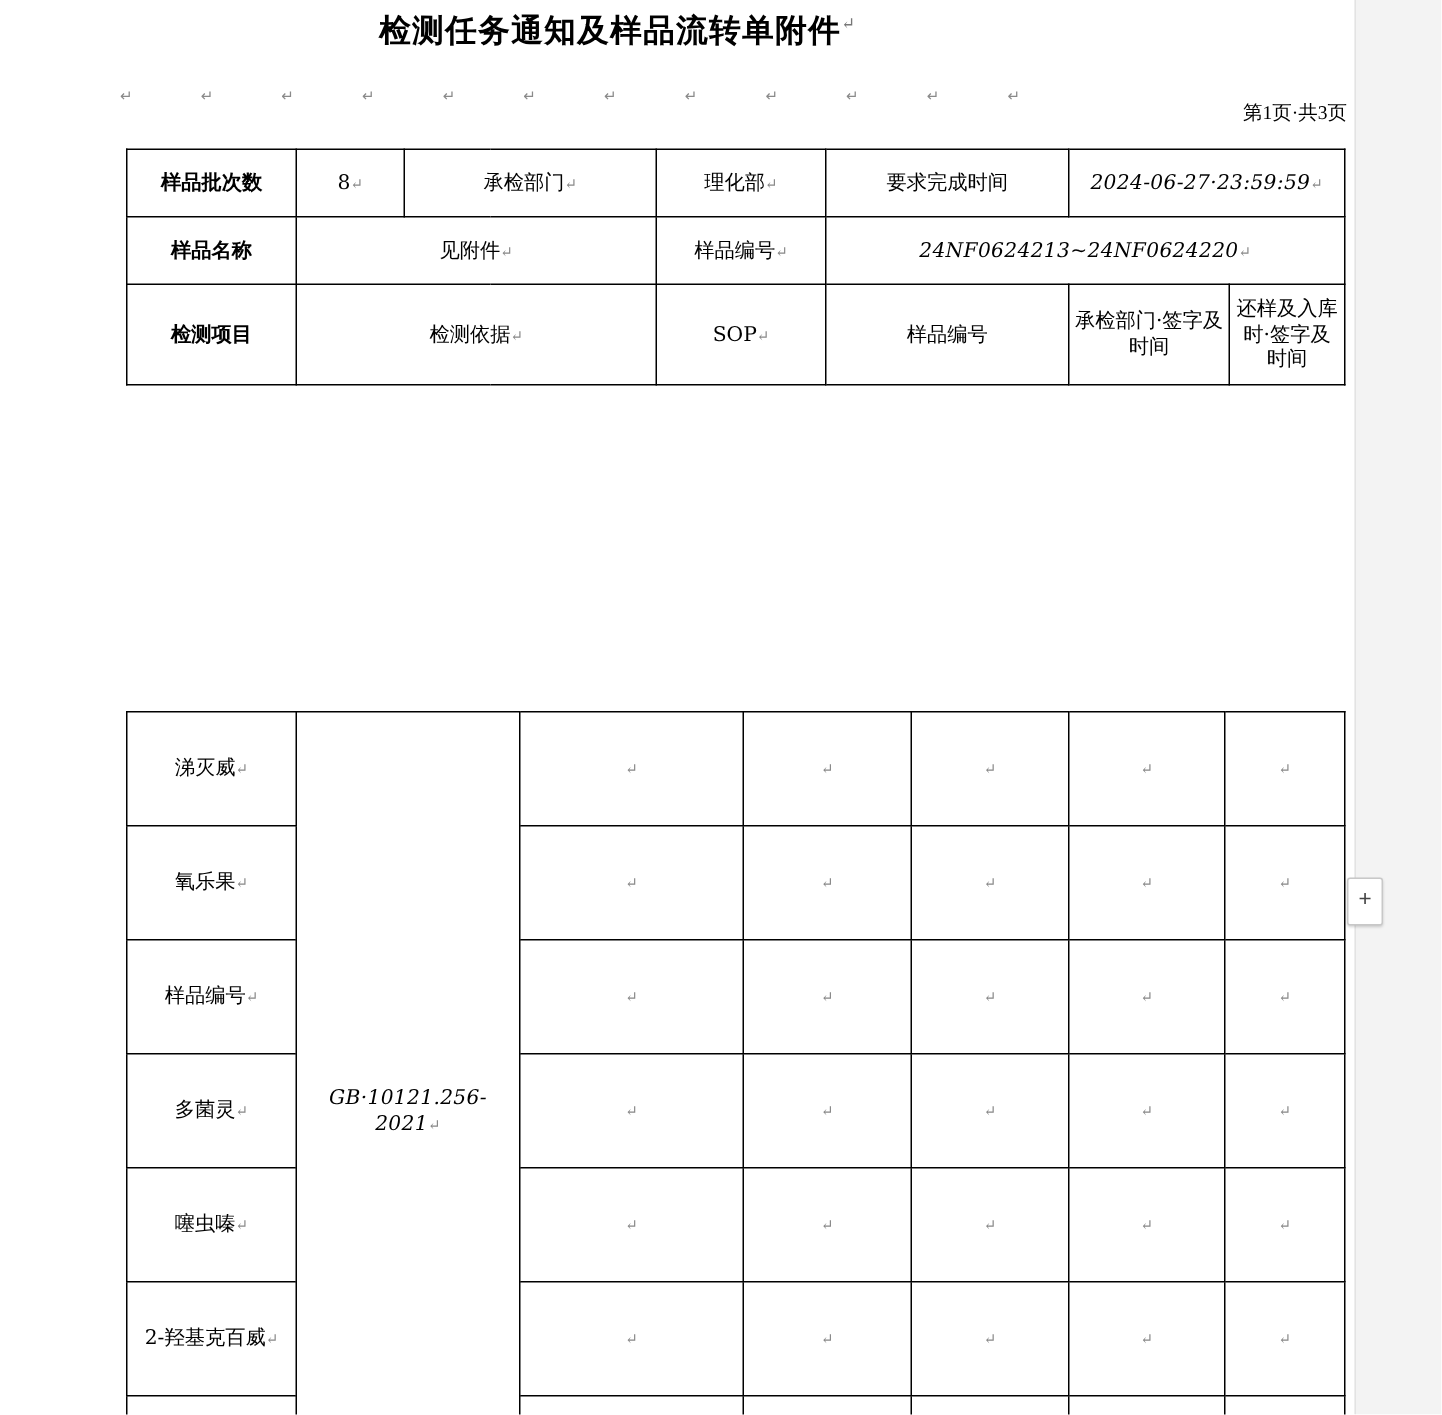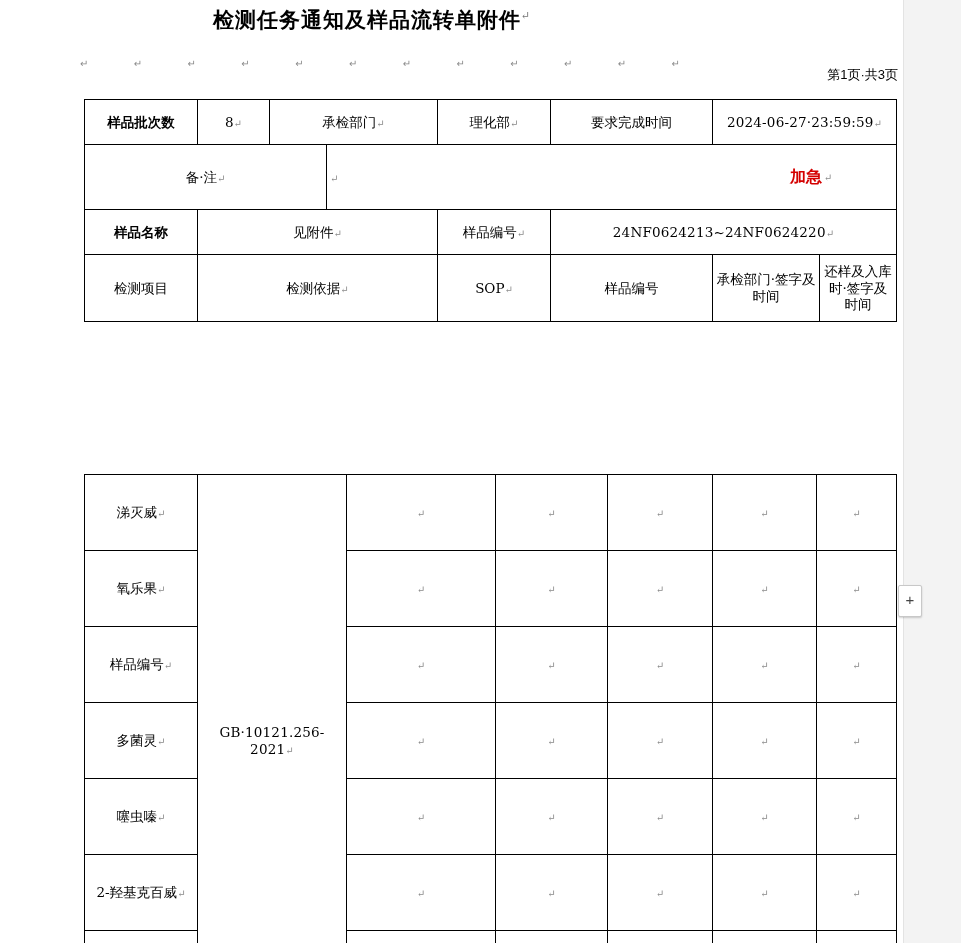--- a/index.html
+++ b/index.html
@@ -33,20 +33,21 @@
   }
   .doc-title {
     position: absolute;
     left: 0; top: 6px;
     width: 744px;
     text-align: center;
     font-size: 21px;
     font-weight: bold;
     letter-spacing: 1px;
     font-family: "DejaVu Serif", serif;
+    padding-left: 40px;
   }
   .title-mark {
     font-size: 11px;
     font-weight: normal;
     color: #777;
     vertical-align: super;
   }
   
   .mark-row {
     position: absolute;
@@ -56,42 +57,42 @@
     display: flex;
     justify-content: space-between;
     color: #999;
     font-size: 11px;
   }
   .page-num {
     position: absolute;
     right: 63px;
     top: 66px;
     font-size: 13px;
-    font-family: Liberation Sans, sans-serif;
+    font-family: Liberation Serif, serif;
   }
   table.main {
     position: absolute;
     left: 84px;
     top: 99px;
     width: 812px;
     border-collapse: collapse;
     table-layout: fixed;
   }
   table.main td {
     border: 1px solid #000000;
     font-size: 13.5px;
     text-align: center;
     vertical-align: middle;
     padding: 2px 3px;
     line-height: 1.25;
     font-family: "DejaVu Serif", serif;
   }
   .pm { color: #8a8a8a; font-size: 10px; }
-  .small-lat { font-family: "Liberation Serif", serif; font-size: 12.5px; letter-spacing: 0.2px; }
-  .bold { font-weight: normal; }
+  .small-lat { font-family: "Liberation Serif", serif; font-size: 12.5px; letter-spacing: 0.2px; font-style: italic; }
+  .bold { font-weight: bold; }
   .urgent {
     color: #d40000;
     font-weight: bold;
     font-size: 16px;
     font-family: "DejaVu Serif", serif;
   }
   .mark-right { text-align: right; padding-right: 6px; }
   td.h40 { height: 40px; font-weight: bold; }
   
   .plus-btn {
@@ -157,28 +158,20 @@
         <td class="h40">样品批次数</td>
         <td><span>8</span><span class="pm">↵</span></td>
         <td colspan="2"><span>承检部门</span><span class="pm">↵</span></td>
         <td colspan="2"><span>理化部</span><span class="pm">↵</span></td>
         <td colspan="2"><span>要求完成时间</span></td>
         <td colspan="2" class="small-lat"><span>2024-06-27·23:59:59</span><span class="pm">↵</span></td>
       </tr>
 
 
 
-      <tr>
-        <td colspan="3" style="height:60px"><span>备·注</span><span class="pm">↵</span></td>
-        <td colspan="7" style="position:relative; text-align:left;">
-          <span class="pm">↵</span>
-          <span class="urgent" style="position:absolute; right:74px; top:50%; transform:translateY(-50%);">加急</span>
-          <span class="pm" style="position:absolute; right:64px; top:50%; transform:translateY(-40%);">↵</span>
-        </td>
-      </tr>
 
       <tr>
         <td class="h40"><span>样品名称</span></td>
         <td colspan="3"><span>见附件</span><span class="pm">↵</span></td>
         <td colspan="2"><span>样品编号</span><span class="pm">↵</span></td>
         <td colspan="4" class="small-lat"><span>24NF0624213~24NF0624220</span><span class="pm">↵</span></td>
       </tr>
 
       <tr>
         <td class="bold" style="height:62px">检测项目</td>

